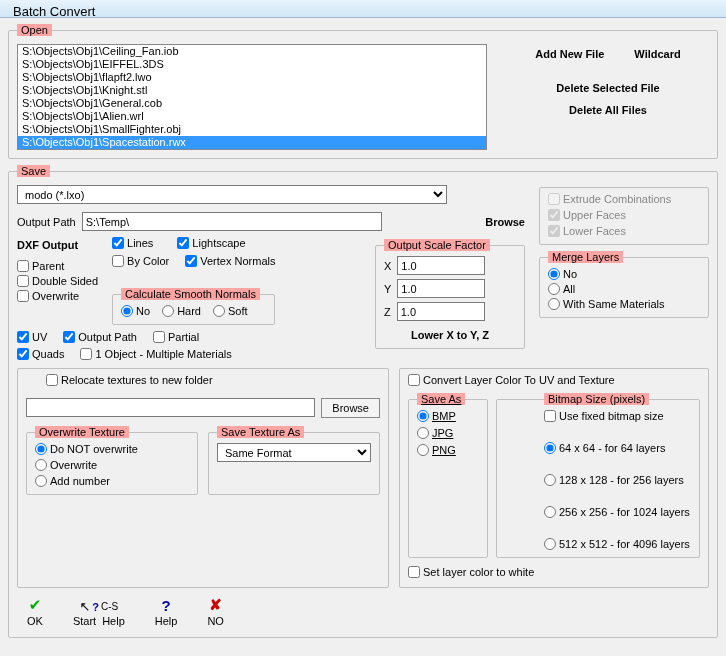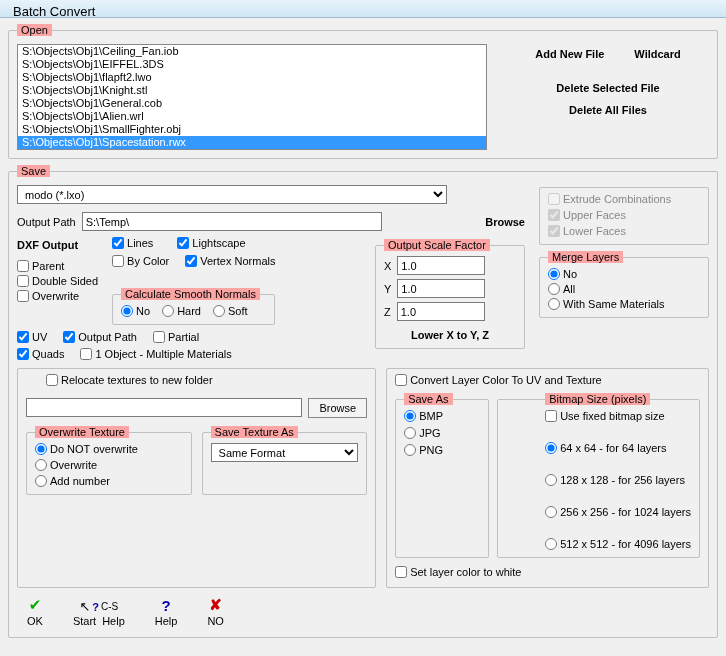--- a/index.html
+++ b/index.html
@@ -307,21 +307,21 @@
           </fieldset>
         </div>
       </fieldset>
 
       <fieldset class="inner" style="width:310px;">
         <label style="margin-bottom:5px;">
             <input type="checkbox" style="">
             <span>Convert Layer Color To UV and Texture</span>
           </label>
         <div style="display:flex; gap:8px;">
-          <fieldset class="inner" style="width:94px;">
+          <fieldset class="inner" style="width:80px;text-decoration:underline;">
             <legend>Save As</legend>
             <div class="col" style="gap:5px;">
               <label>
                   <input type="radio" name="fmt" checked="" style="">
                   <span>BMP</span>
                 </label>
               <label>
                   <input type="radio" name="fmt" style="">
                   <span>JPG</span>
                 </label>

